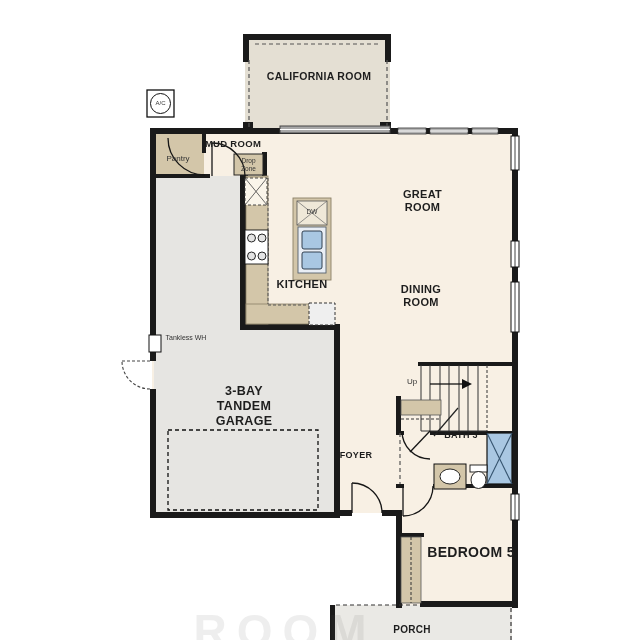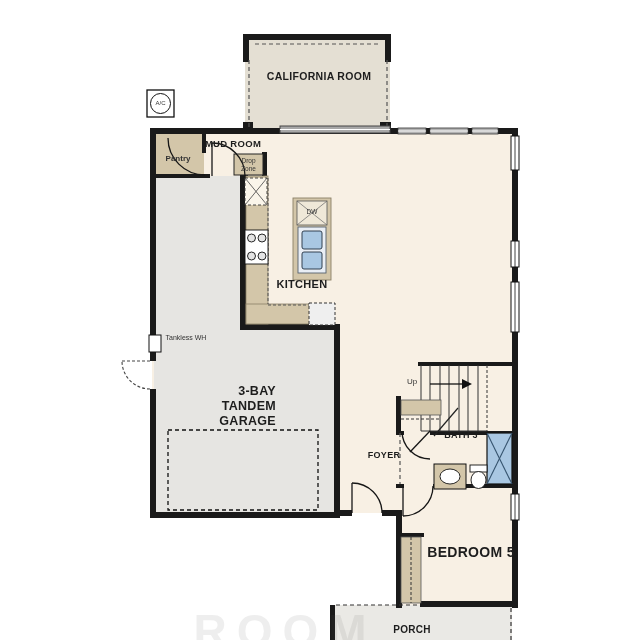--- a/index.html
+++ b/index.html
@@ -197,26 +197,28 @@
       <line x1="403" y1="458" x2="403" y2="488"></line>
     </g>
     <g stroke="#444" stroke-width="1.1" fill="none" stroke-dasharray="3 2">
       <path d="M 150 361 A 28 28 0 0 1 122 333"></path>
       <line x1="122" y1="333" x2="150" y2="333"></line>
     </g>
   </svg>
 
   <div class="lbl" style="left:245px;top:42px;width:148px;font-size:10.5px;">CALIFORNIA ROOM</div>
   <div class="lbl" style="left:198px;top:110px;width:70px;font-size:9.5px;white-space:nowrap;">MUD ROOM</div>
-  <div class="lbl light" style="left:158px;top:126px;width:40px;font-size:8px;font-weight:bold;">Pantry</div>
+  <div class="lbl light" style="left:158px;top:126px;width:40px;font-size:8px;">Pantry</div>
   <div class="lbl light" style="left:235px;top:129px;width:27px;font-size:6.5px;line-height:1.2;">Drop Zone</div>
+  <div class="lbl" style="left:390px;top:160px;width:65px;font-size:11px;">GREAT ROOM</div>
+  <div class="lbl" style="left:388px;top:255px;width:66px;font-size:11px;">DINING ROOM</div>
   <div class="lbl" style="left:270px;top:250px;width:64px;font-size:11px;white-space:nowrap;">KITCHEN</div>
-  <div class="lbl" style="left:212px;top:356px;width:64px;font-size:12.5px;text-align:right;">3-BAY TANDEM GARAGE</div>
+  <div class="lbl" style="left:212px;top:356px;width:64px;font-size:12.5px;">3-BAY TANDEM GARAGE</div>
   <div class="lbl light" style="left:163px;top:306px;width:46px;font-size:7px;">Tankless WH</div>
   <div class="lbl light" style="left:402px;top:349px;width:20px;font-size:8px;">Up</div>
-  <div class="lbl" style="left:360px;top:422px;width:48px;font-size:9px;white-space:nowrap;">FOYER</div>
+  <div class="lbl" style="left:332px;top:422px;width:48px;font-size:9px;white-space:nowrap;">FOYER</div>
   <div class="lbl" style="left:443px;top:402px;width:36px;font-size:9px;">BATH 3</div>
   <div class="lbl" style="left:425px;top:516px;width:92px;font-size:14px;white-space:nowrap;text-align:center;">BEDROOM 5</div>
   <div class="lbl" style="left:380px;top:596px;width:64px;font-size:10px;">PORCH</div>
   <div class="lbl light" style="left:147px;top:72px;width:27px;font-size:6px;">A/C</div>
   <div class="lbl light" style="left:297px;top:180px;width:30px;font-size:6.5px;">DW</div>
   <div class="watermark">ROOM</div>
 </div>
 
 </body></html>

